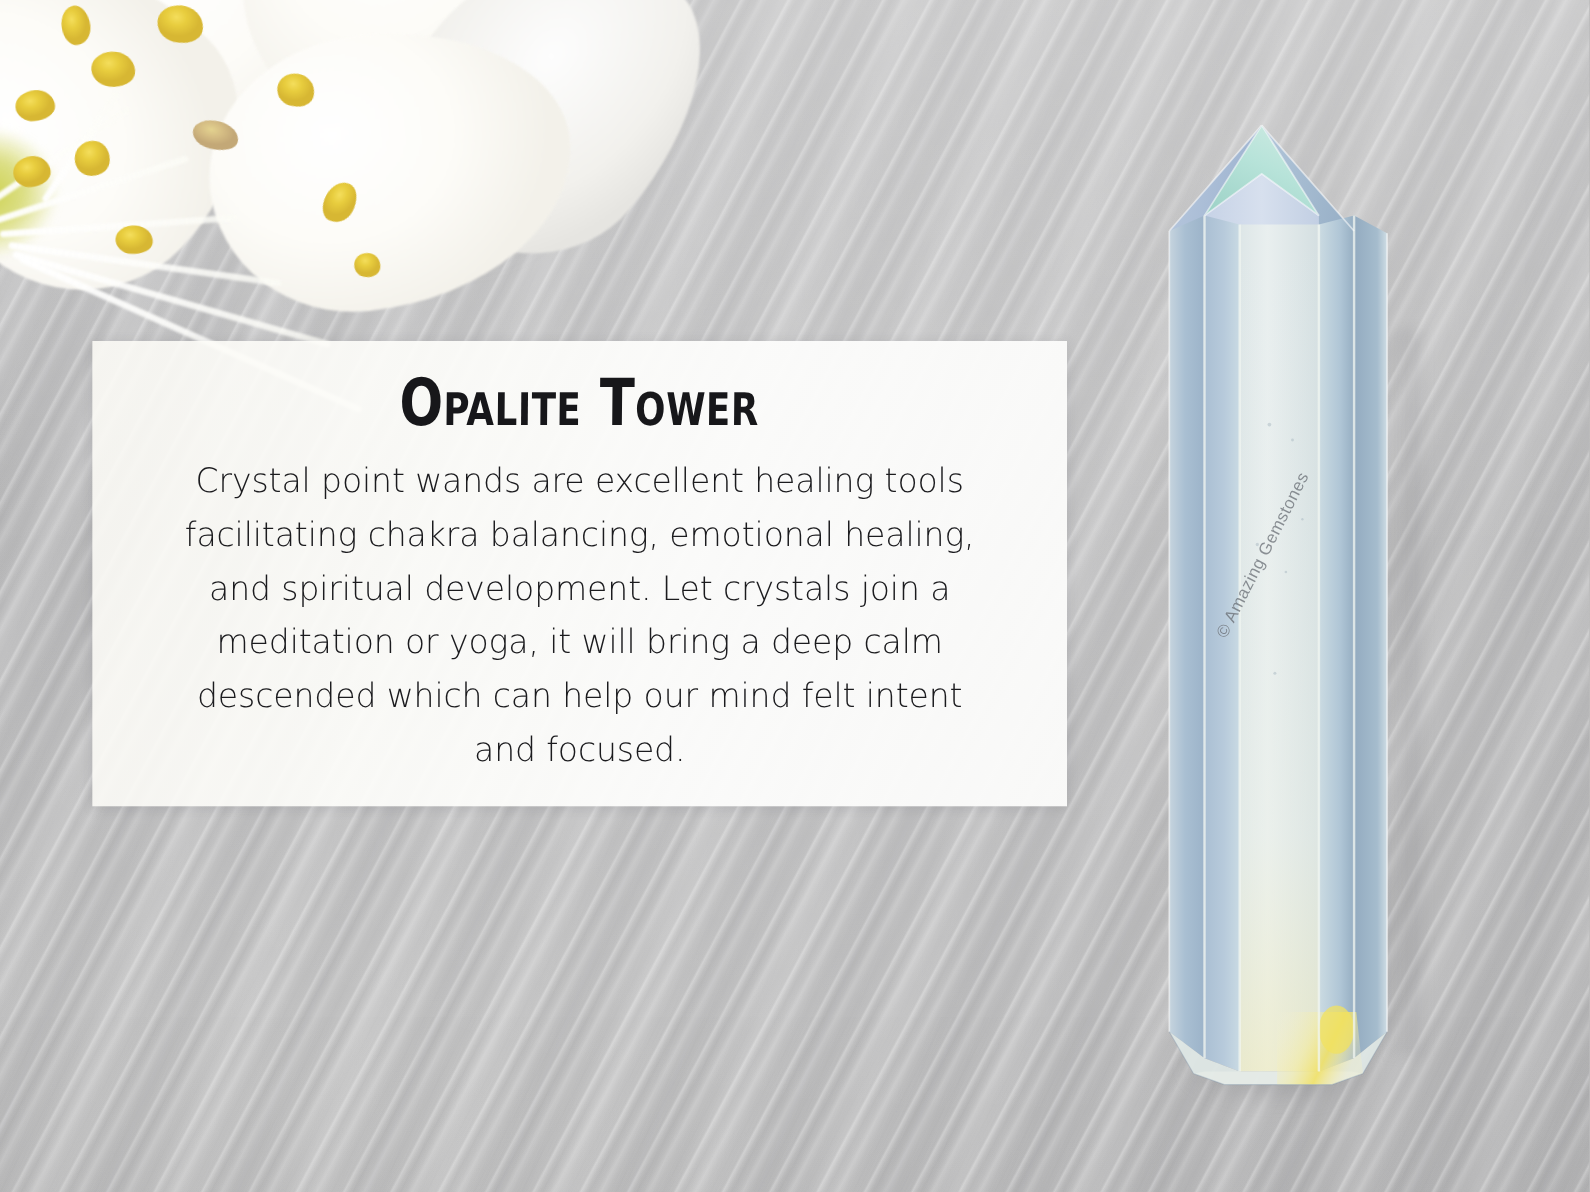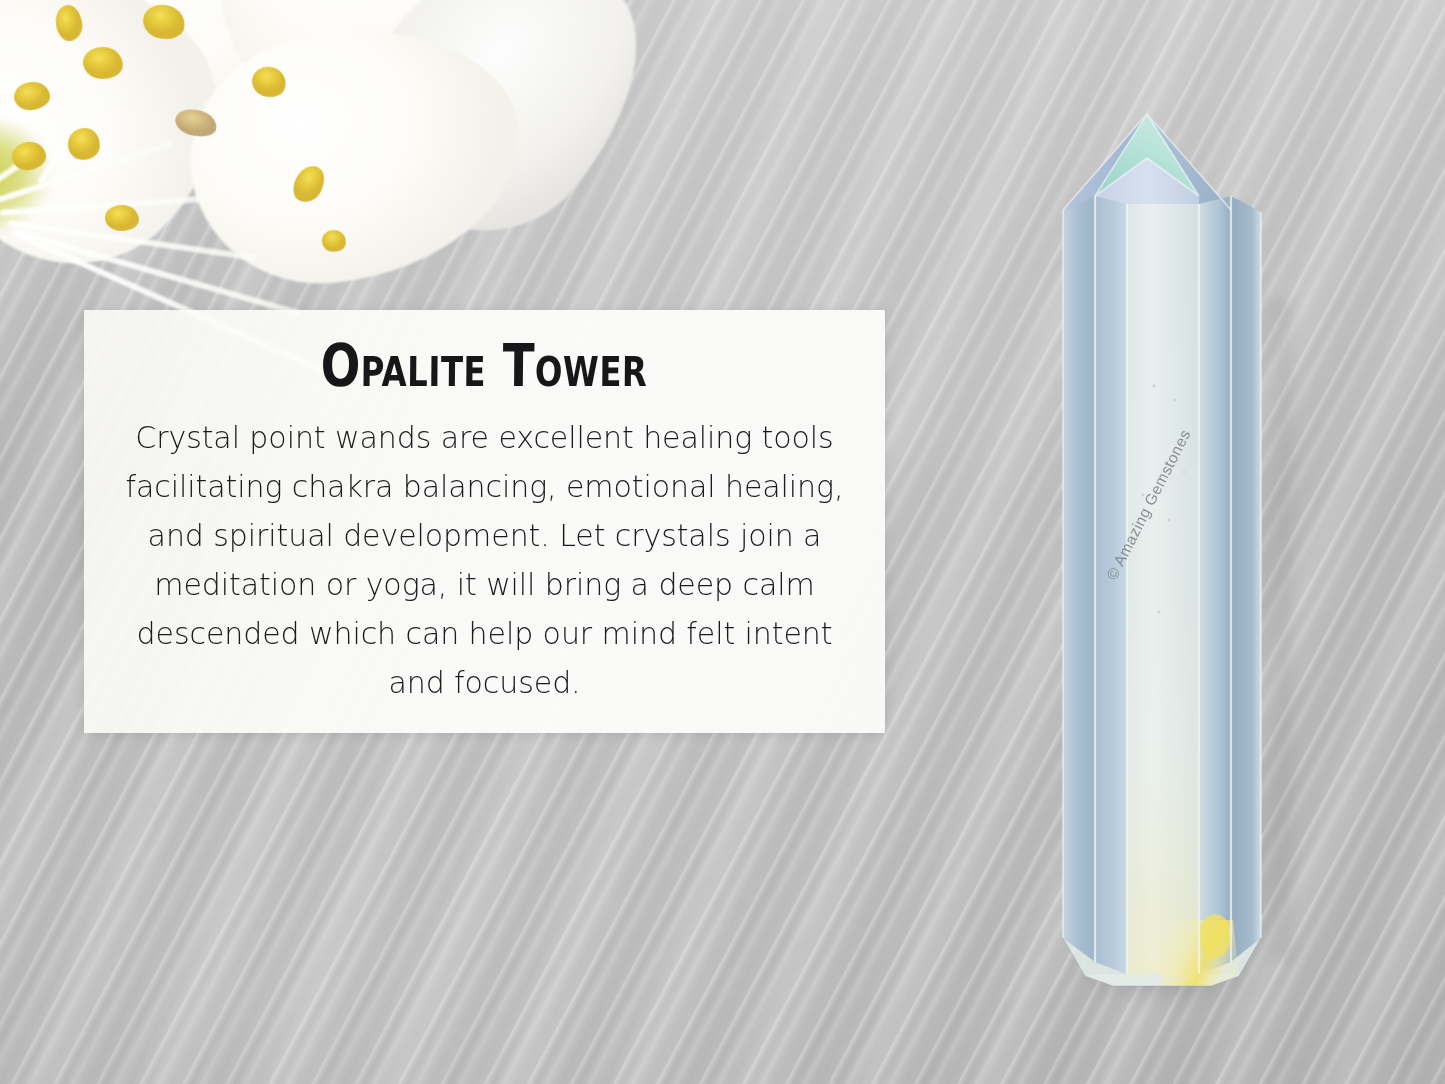--- a/index.html
+++ b/index.html
@@ -87,21 +87,21 @@
   }
   .anther{
     position:absolute;border-radius:52% 48% 55% 45%/50% 55% 45% 50%;
     background:radial-gradient(50% 50% at 38% 34%, #f4de5c 0%, #e8cd3e 45%, #d7b733 100%);
     filter:blur(0.7px);
   }
   .anther.dull{background:radial-gradient(50% 50% at 38% 34%, #e3d28f 0%, #d5bd84 50%, #c3a877 100%);}
 
   
   .card{
-    position:absolute;left:84px;top:310px;width:801px;height:423px;
+    position:absolute;left:84px;top:310px;width:886px;height:423px;
     background:linear-gradient(100deg, rgba(252,251,246,0.88) 0%, rgba(253,253,250,0.93) 34%, rgba(252,252,251,0.965) 62%, rgba(250,250,249,0.975) 100%);
     box-shadow:0 2px 10px rgba(90,90,92,.16);
     overflow:hidden;
   }
   .card-title{
     margin:0;padding:26px 0 0 0;text-align:center;
     font-family:"DejaVu Sans",sans-serif;
     font-weight:700;
     font-size:59px;line-height:1.0;
     letter-spacing:0.5px;

